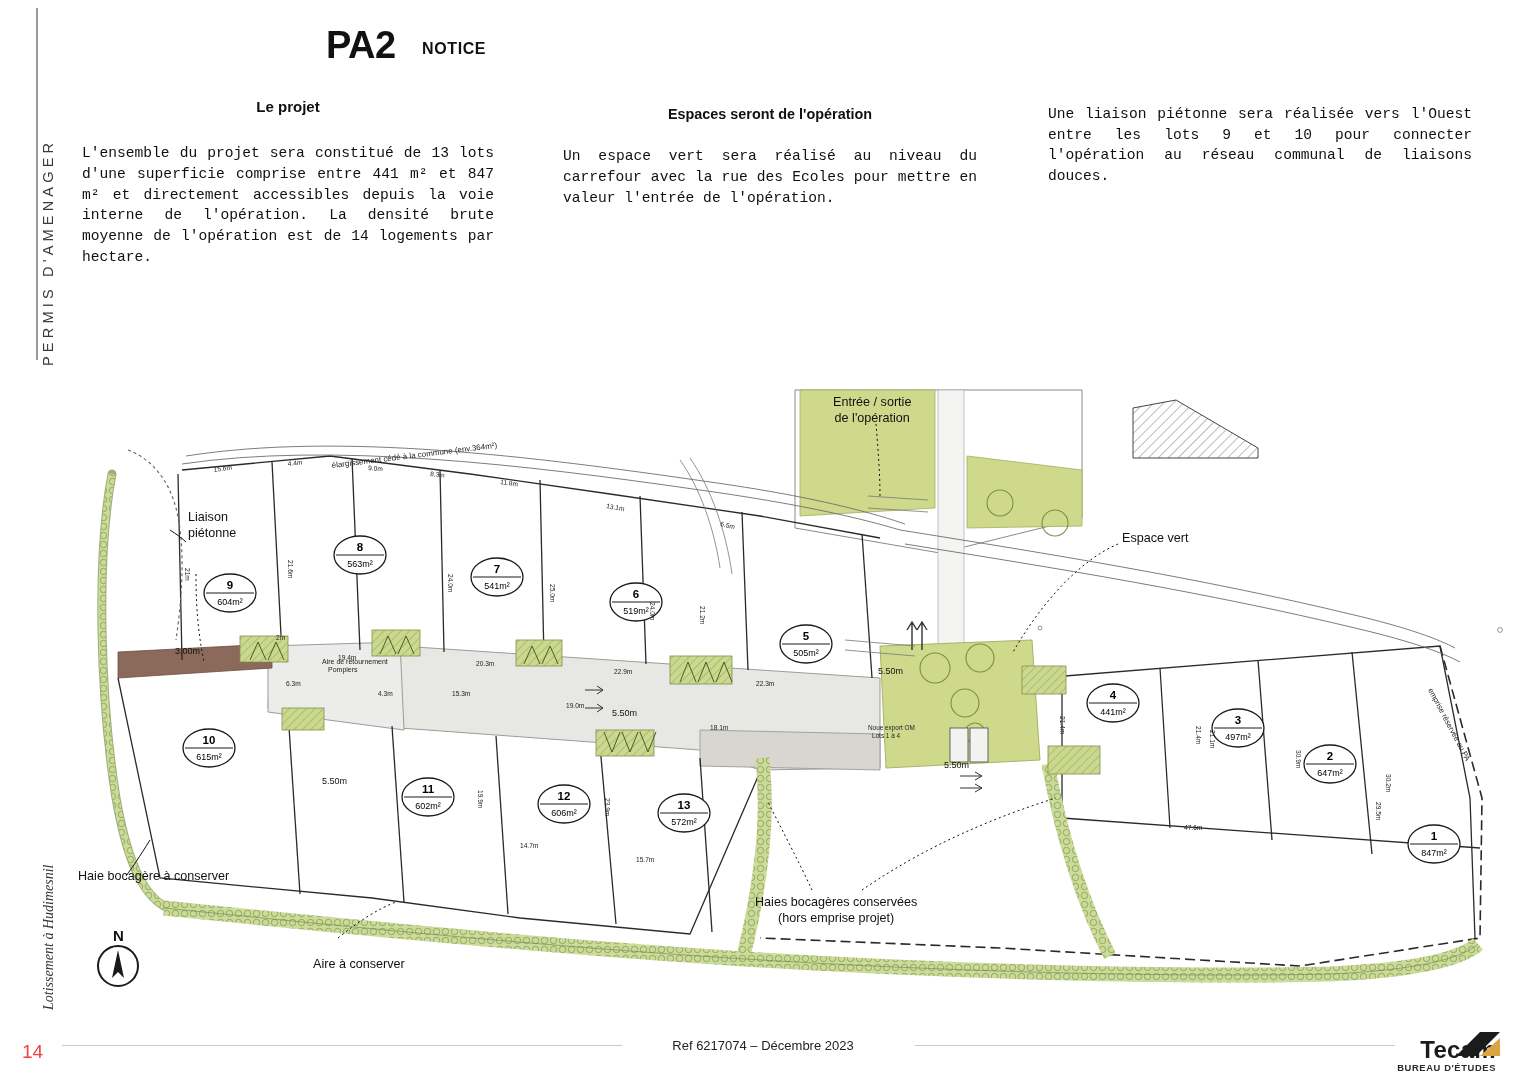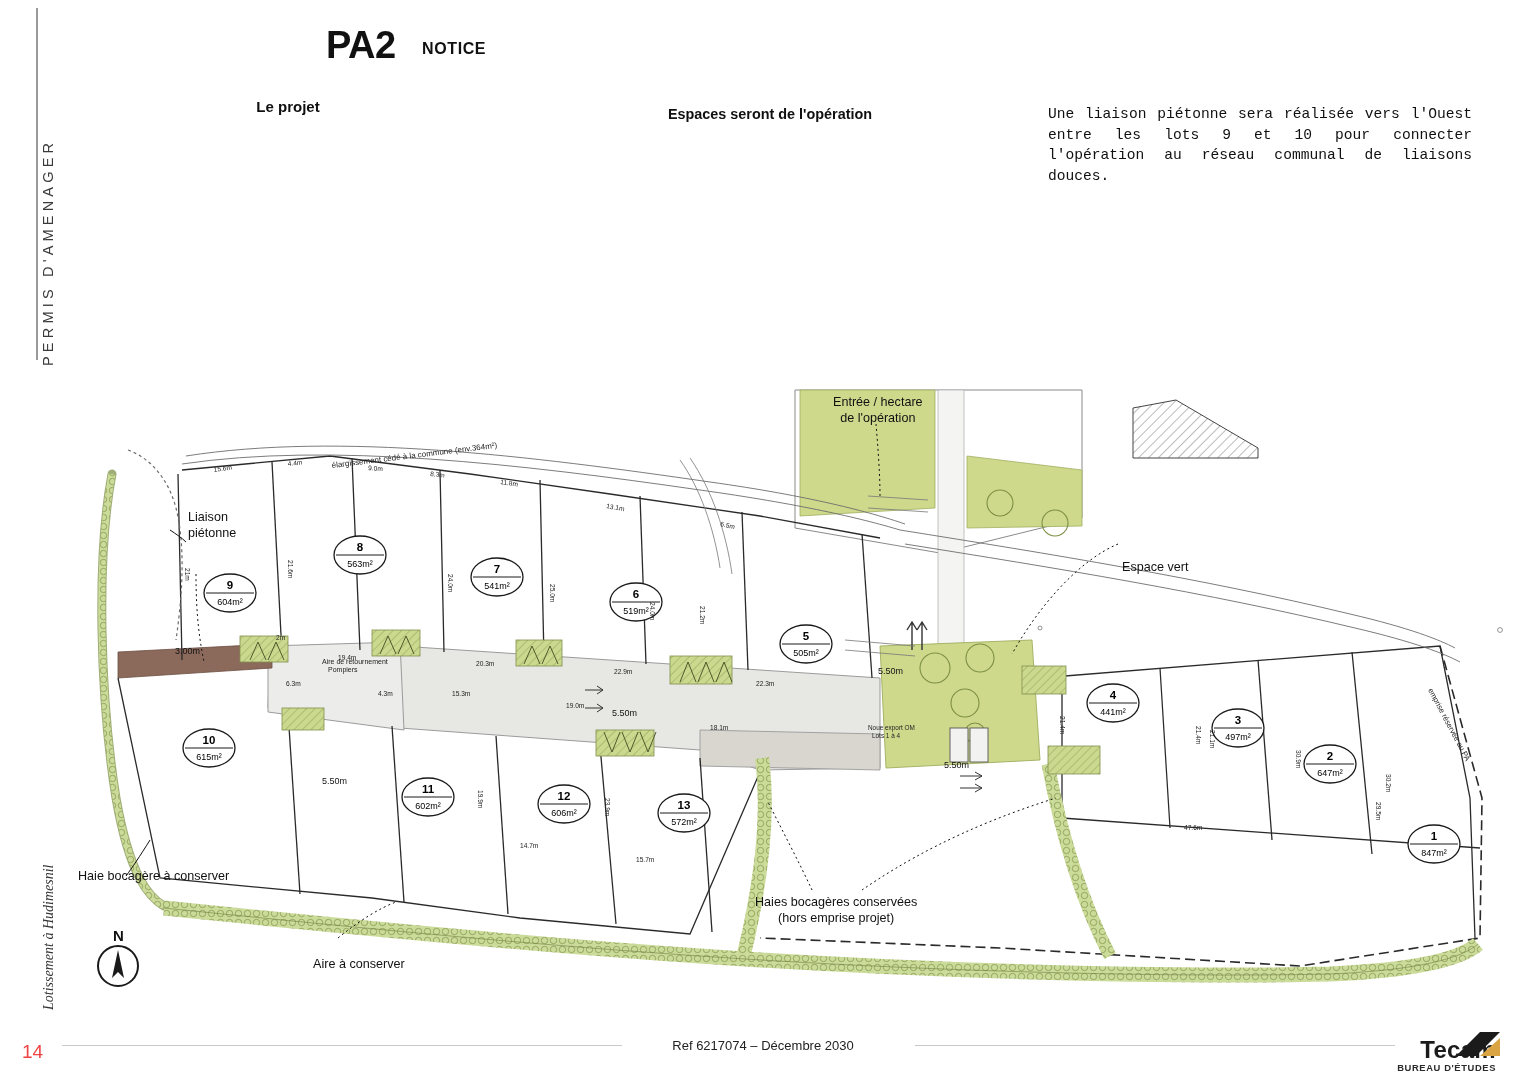--- a/index.html
+++ b/index.html
@@ -196,24 +196,26 @@
   <div class="side-vert side-title">PERMIS D'AMENAGER</div>
   <div class="side-vert side-sub">Lotissement à Hudimesnil</div>
 
   <div class="hdr">
     <span class="pa2">PA2</span>
     <span class="notice">NOTICE</span>
   </div>
 
   <div class="col" id="col1">
     <h3>Le projet</h3>
+    <p>L'ensemble du projet sera constitué de 13 lots d'une superficie comprise entre 441 m² et 847 m² et directement accessibles depuis la voie interne de l'opération. La densité brute moyenne de l'opération est de 14 logements par hectare.</p>
   </div>
 
   <div class="col" id="col2">
     <h4>Espaces seront de l'opération</h4>
+    <p>Un espace vert sera réalisé au niveau du carrefour avec la rue des Ecoles pour mettre en valeur l'entrée de l'opération.</p>
   </div>
 
   <div class="col" id="col3">
     <p>Une liaison piétonne sera réalisée vers l'Ouest entre les lots 9 et 10 pour connecter l'opération au réseau communal de liaisons douces.</p>
   </div>
 
   <div class="plan">
     <svg width="1526" height="650" viewBox="0 0 1526 650" xmlns="http://www.w3.org/2000/svg">
       <defs>
         <pattern id="hatch" width="7" height="7" patternTransform="rotate(45)" patternUnits="userSpaceOnUse">
@@ -507,46 +509,46 @@
           <path d="M1118,166 C 1080,182 1040,226 1012,276" stroke-dasharray="2 3"></path>
           <path d="M150,462 C 140,478 132,490 126,498"></path>
           <path d="M338,560 C 360,542 380,530 396,524" stroke-dasharray="2 3"></path>
           <path d="M812,512 C 800,486 782,452 768,424" stroke-dasharray="2 3"></path>
           <path d="M862,512 C 900,486 960,450 1056,420" stroke-dasharray="2 3"></path>
         </g>
       </g>
     </svg>
 
     <div class="callout c-center" style="left:833px; top:16px;">
-      <div>Entrée / hectare</div>
+      <div>Entrée / sortie</div>
       <div>de l'opération</div>
     </div>
 
-    <div class="callout" style="left:1122px; top:181px;">Espace vert</div>
+    <div class="callout" style="left:1122px; top:152px;">Espace vert</div>
 
     <div class="callout" style="left:188px; top:131px;">
       <div>Liaison</div>
       <div>piétonne</div>
     </div>
 
     <div class="callout" style="left:78px; top:490px;">Haie bocagère à conserver</div>
 
     <div class="callout" style="left:313px; top:578px;">Aire à conserver</div>
 
     <div class="callout c-center" style="left:755px; top:516px;">
       <div>Haies bocagères conservées</div>
       <div>(hors emprise projet)</div>
     </div>
 
     <div class="callout" style="left:113px; top:548px; font-weight:bold; font-size:15px;">N</div>
   </div>
 
   <div class="footer-page">14</div>
   <div class="footer-line-l"></div>
-  <div class="footer-ref">Ref 6217074 – Décembre 2030</div>
+  <div class="footer-ref">Ref 6217074 – Décembre 2023</div>
   <div class="footer-line-r"></div>
 
   <div class="logo">
     <svg class="mark" width="52" height="30" viewBox="0 0 52 30" style="position:absolute; right:-6px; top:-6px;">
       <polygon points="6,26 30,2 50,2 26,26" fill="#1b1b1b"></polygon>
       <polygon points="30,26 50,8 50,26" fill="#d9a441"></polygon>
     </svg>
     <div class="name">Tecam</div>
     <div class="tag">BUREAU D'ÉTUDES</div>
   </div>

